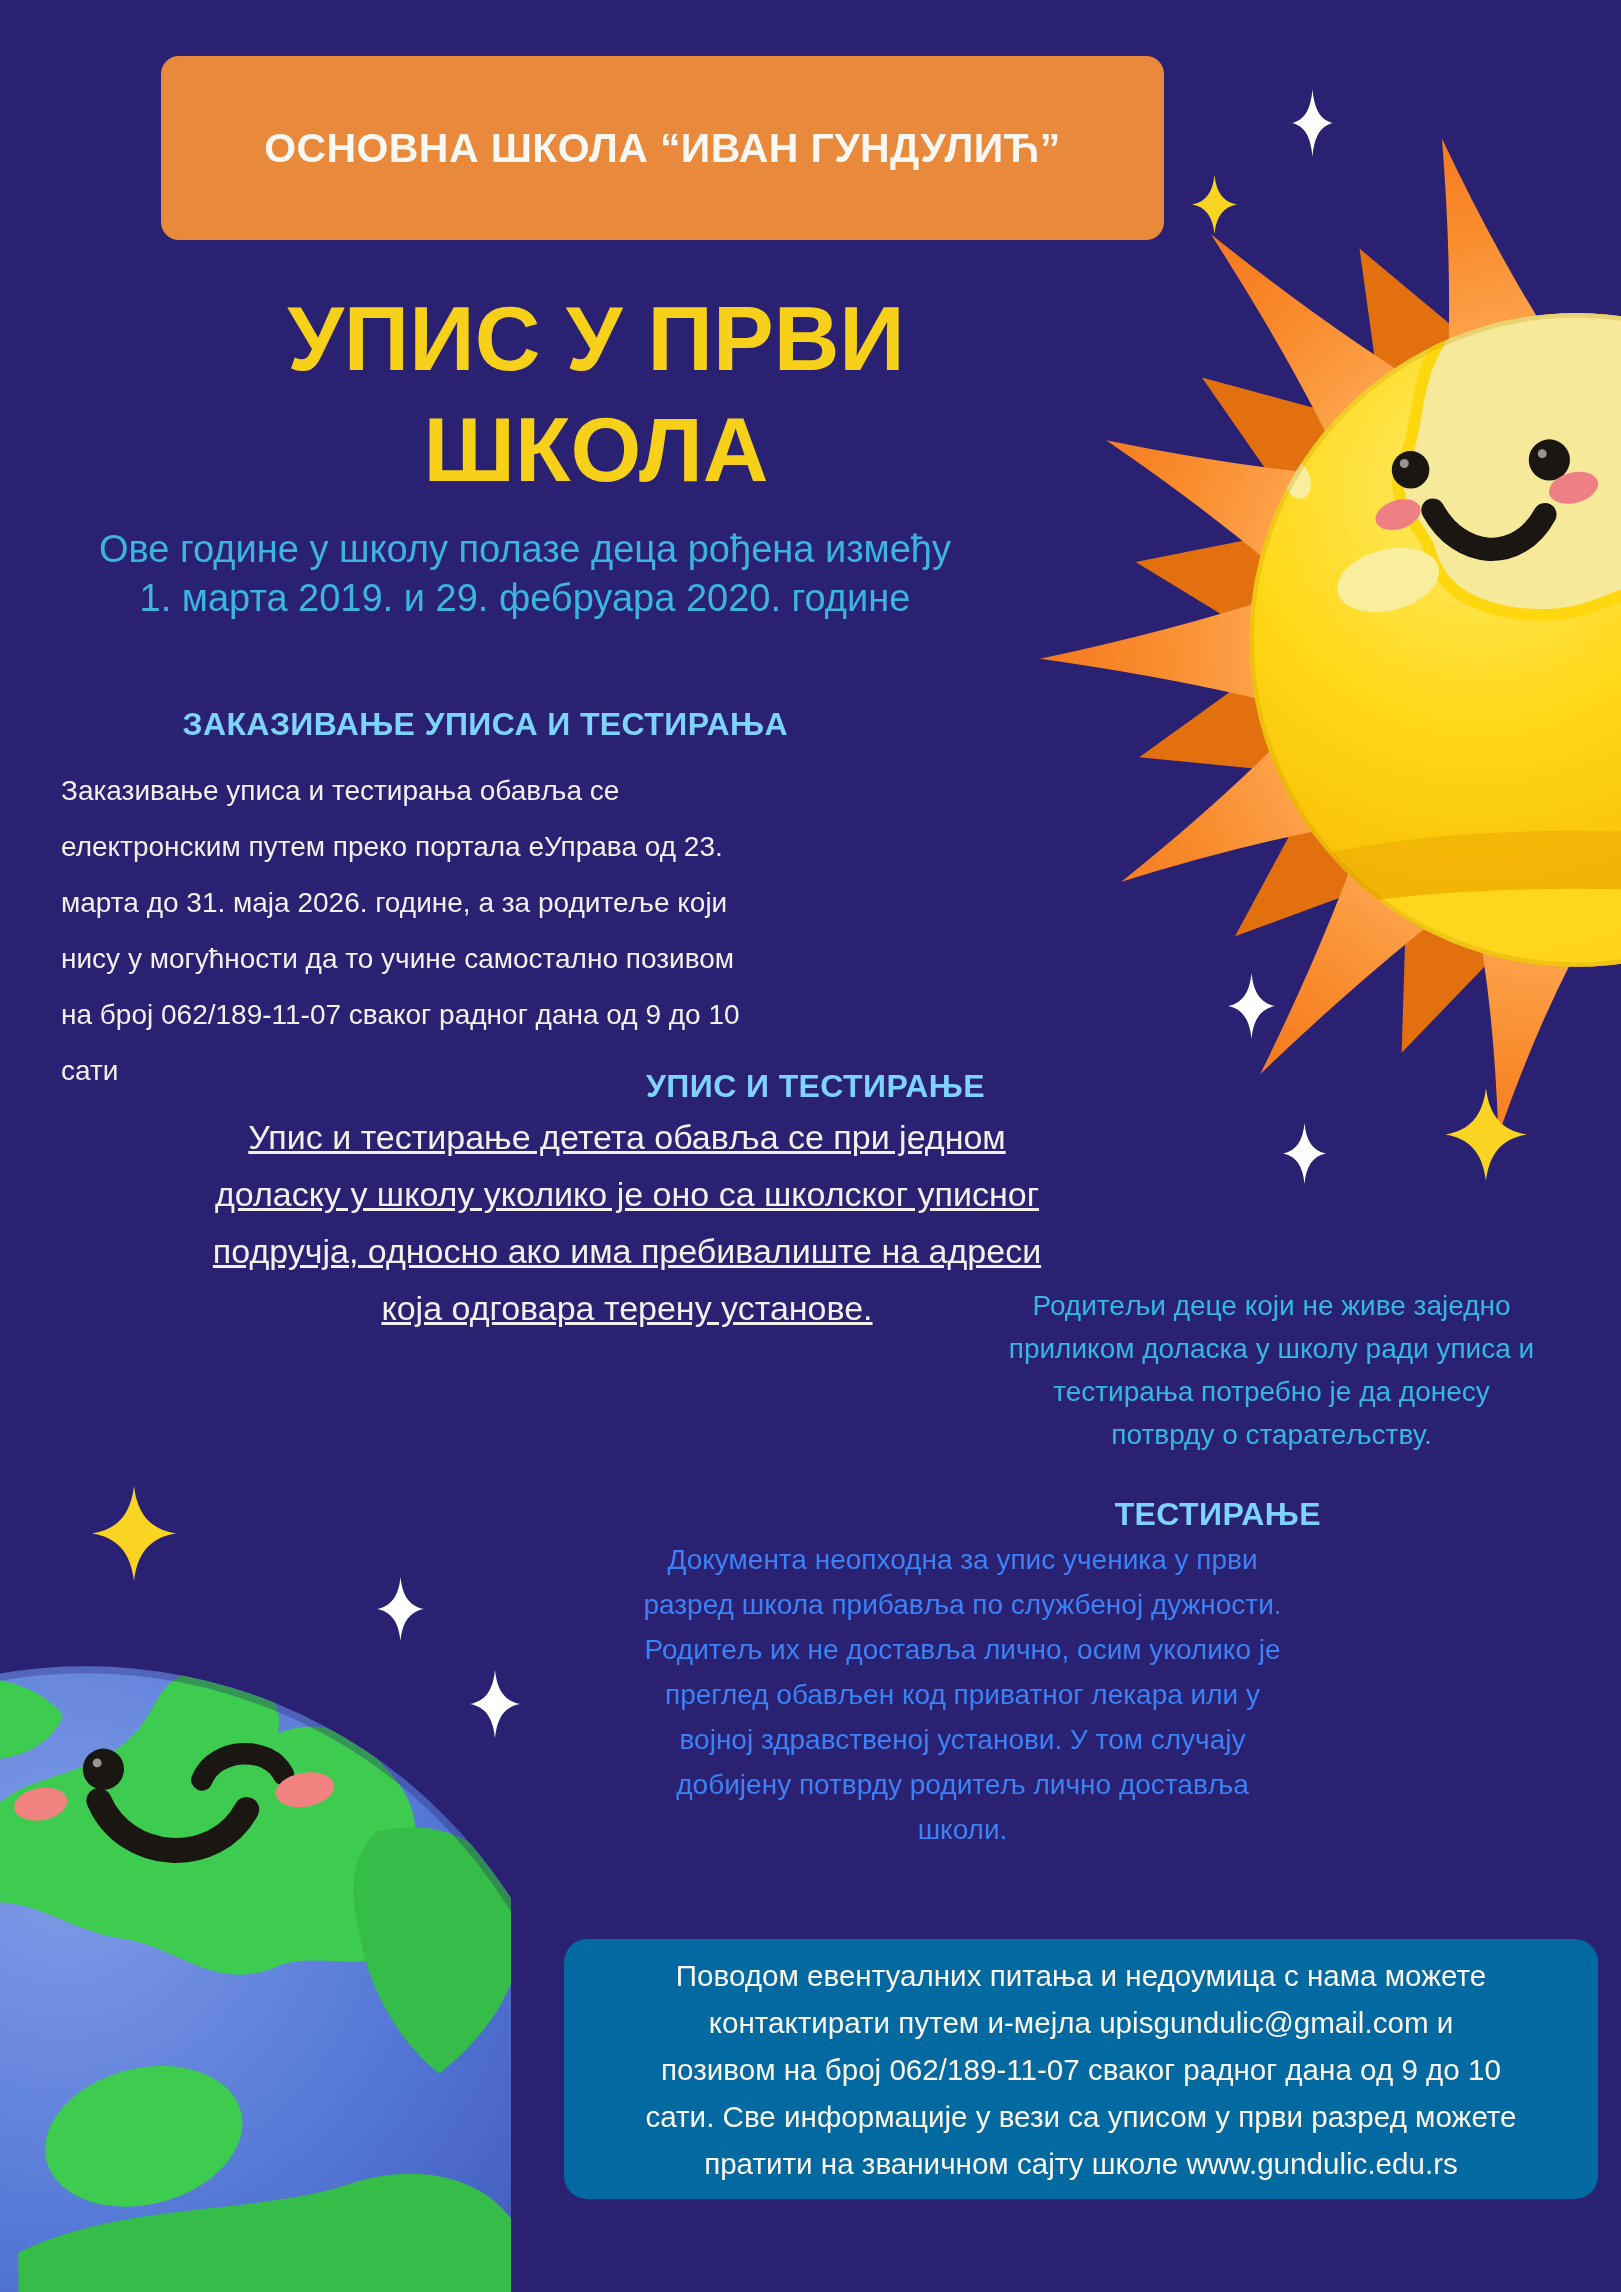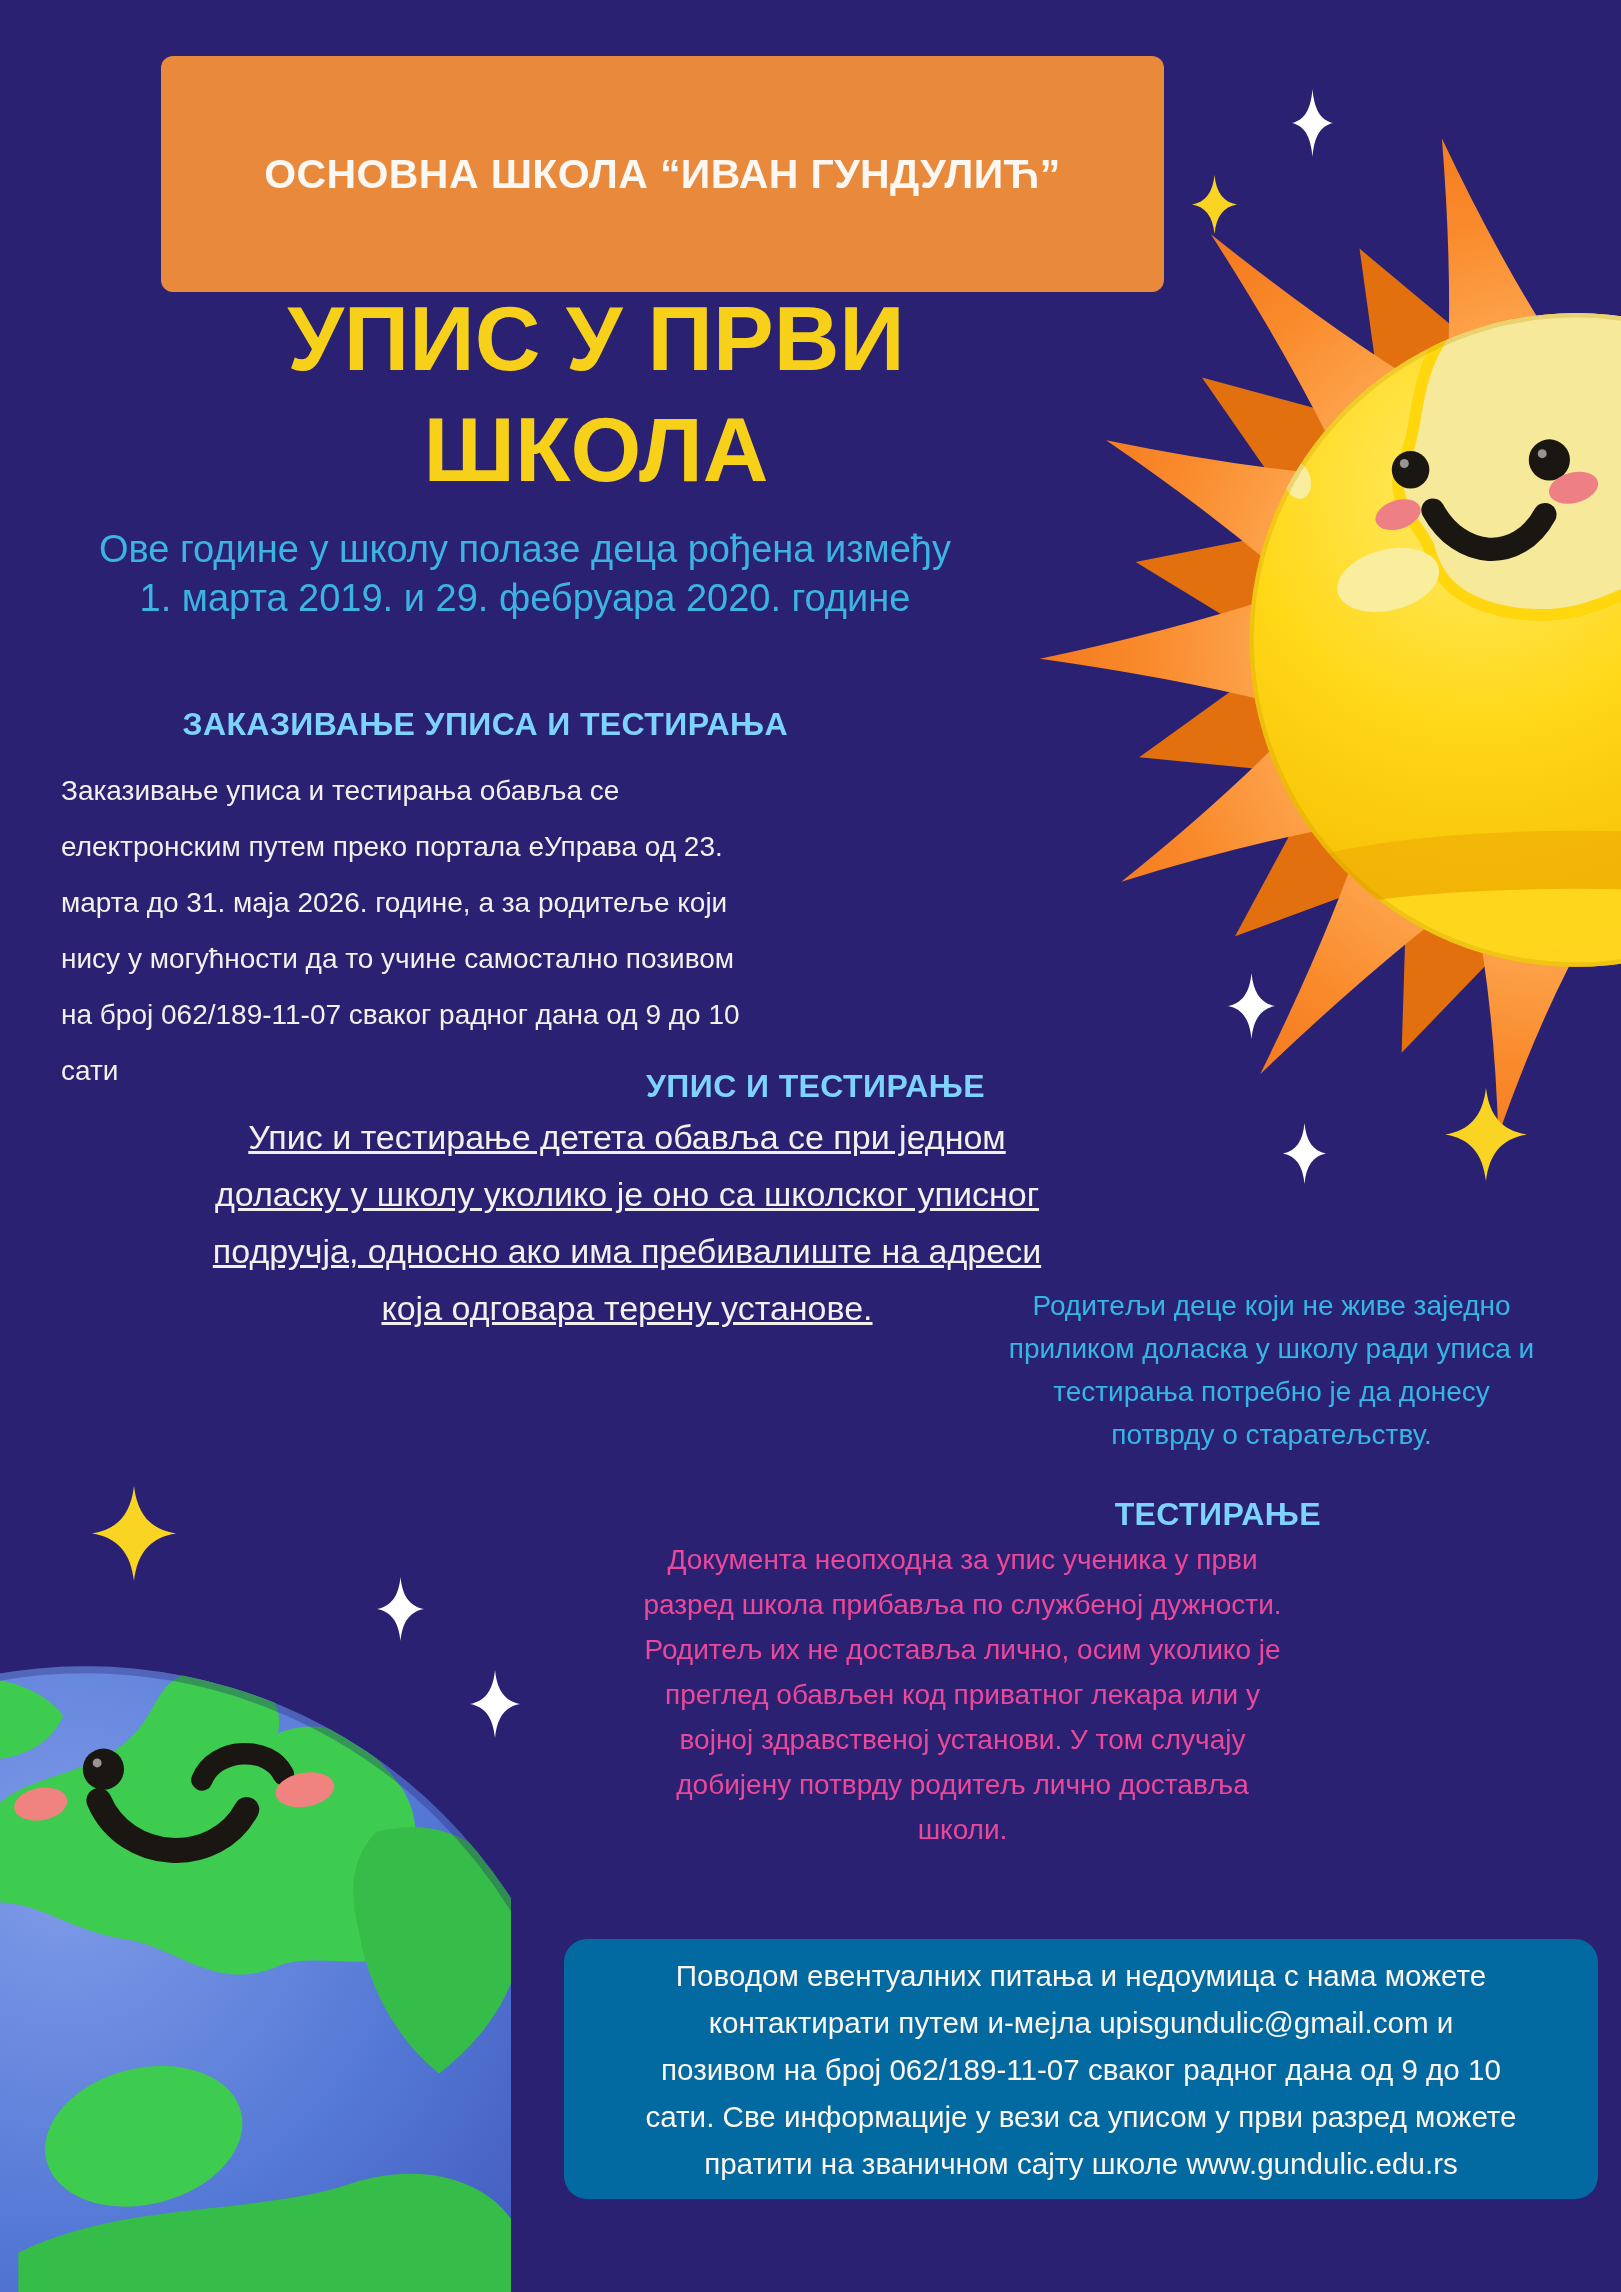--- a/index.html
+++ b/index.html
@@ -8,22 +8,22 @@
     width:1621px;height:2293px;
     overflow:hidden;
     background:#2B2173;
     font-family:"Liberation Sans","DejaVu Sans",sans-serif;
   }
   .abs{position:absolute;}
   .pre{white-space:pre-line;}
   .illus{position:absolute;z-index:1;}
   .txt{position:absolute;z-index:3;}
   .school-box{
-    left:161px;top:56px;width:1003px;height:236px;
-    background:#E8893C;border-radius:12px;
+    left:161px;top:56px;width:1003px;height:184px;
+    background:#E8893C;border-radius:18px;
     display:flex;flex-direction:column;justify-content:center;align-items:center;
     gap:9px;z-index:2;
   }
   .school-line1{color:#FBF7F2;font-size:41px;font-weight:bold;letter-spacing:0.4px;}
   .school-line2{color:#FBF7F2;font-size:39px;font-weight:bold;}
   .main-title{
     left:148px;top:283px;width:896px;
     text-align:center;color:#F7D019;
     font-size:91px;line-height:1.22;font-weight:800;
   }
@@ -46,21 +46,21 @@
     color:#F3F0EC;font-size:34px;line-height:57px;text-align:center;text-decoration:underline;
   }
   .note{
     left:994px;top:1284px;width:555px;
     color:#35B7E6;font-size:28px;line-height:43px;
     text-align:center;
   }
   .s3-heading{left:605px;top:1496px;width:716px;}
   .s3-body{
     left:537px;top:1537px;width:851px;
-    color:#ec4899;font-size:28px;line-height:45px;text-align:center;
+    color:#3b82f6;font-size:28px;line-height:45px;text-align:center;
   }
   .footer-box{
     left:564px;top:1939px;width:1034px;height:260px;
     background:#0369a1;border-radius:23px;
     display:flex;align-items:center;justify-content:center;
     z-index:2;
   }
   .footer-text{
     width:1012px;
     color:#FBF6EE;font-size:29.6px;line-height:47px;text-align:center;

